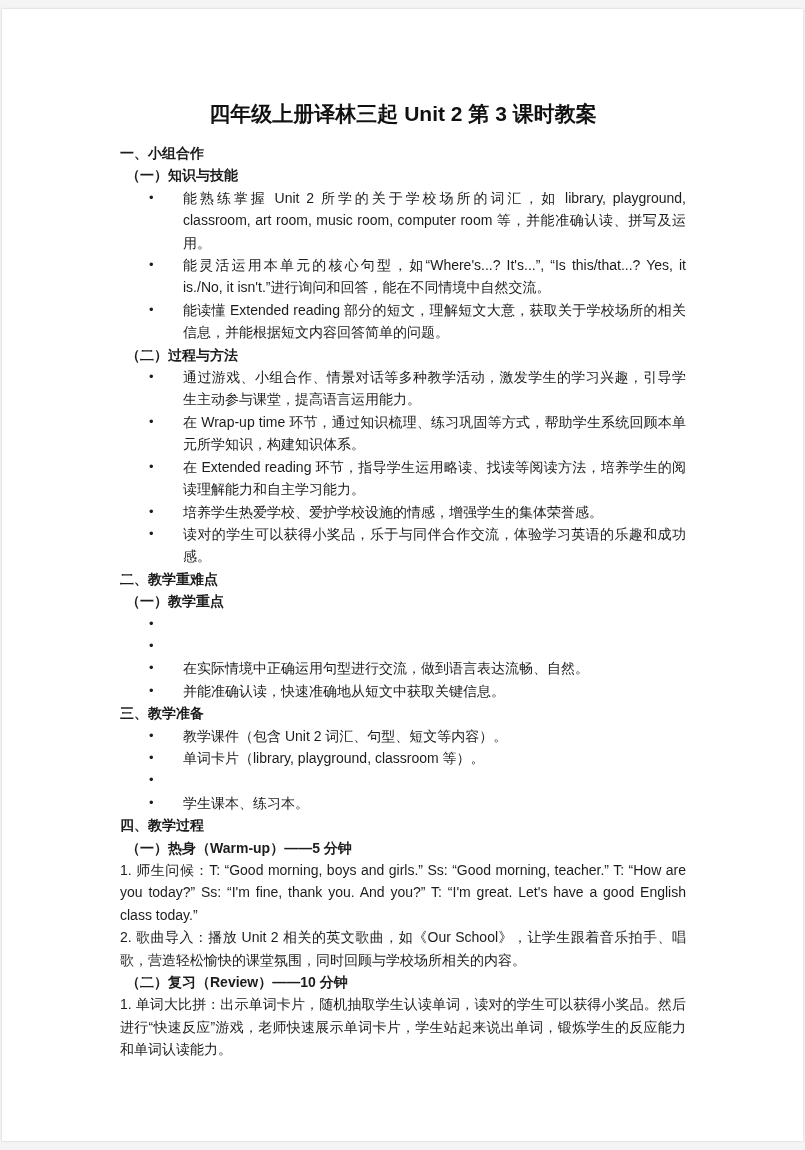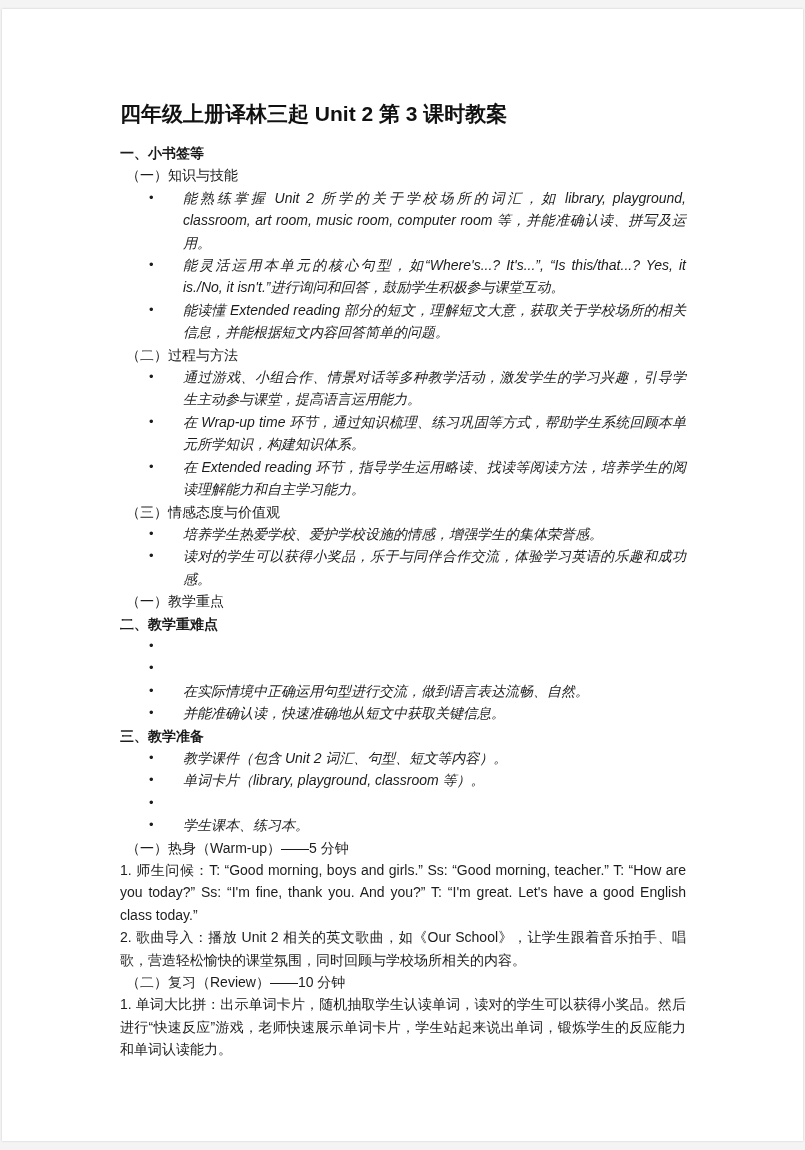--- a/index.html
+++ b/index.html
@@ -20,98 +20,96 @@
     min-height: 1132px;
     margin: 9px auto 9px auto;
     background: #ffffff;
     box-shadow: 0 0 2px rgba(0,0,0,0.18);
     padding: 90px 117px 70px 118px;
     color: #1c1c1c;
     font-size: 14px;
     line-height: 22.4px;
   }
   .title {
-    text-align: left;
+    text-align: center;
     font-weight: bold;
     font-size: 21px;
     line-height: 30px;
     margin: 0 0 13px 0;
     color: #111;
   }
   .blk { margin: 0; }
   .h1 {
     font-weight: bold;
   }
   .h2 {
-    font-weight: normal;
+    font-weight: bold;
     padding-left: 6px;
   }
   .para {
     text-align: justify;
   }
   .bullet {
     display: flex;
     align-items: flex-start;
   }
   .bullet .dot {
     flex: 0 0 63px;
     padding-left: 29px;
     font-size: 13px;
   }
   .bullet .btxt {
     flex: 1 1 auto;
     text-align: justify;
-    font-style: italic;
   }
 </style>
 </head>
 <body>
 
 <div class="viewport">
   <div class="page">
     <div class="title">四年级上册译林三起 Unit 2 第 3 课时教案</div>
     <div>
-        <div class="blk h1">一、小书签等</div>
+        <div class="blk h1">一、小组合作</div>
         <div class="blk h2">（一）知识与技能</div>
         <div class="blk bullet">
           <span class="dot">•</span>
           <span class="btxt">能熟练掌握 Unit 2 所学的关于学校场所的词汇，如 library, playground, classroom, art room, music room, computer room 等，并能准确认读、拼写及运用。</span>
         </div>
         <div class="blk bullet">
           <span class="dot">•</span>
-          <span class="btxt">能灵活运用本单元的核心句型，如“Where's...? It's...”, “Is this/that...? Yes, it is./No, it isn't.”进行询问和回答，鼓励学生积极参与课堂互动。</span>
+          <span class="btxt">能灵活运用本单元的核心句型，如“Where's...? It's...”, “Is this/that...? Yes, it is./No, it isn't.”进行询问和回答，能在不同情境中自然交流。</span>
         </div>
         <div class="blk bullet">
           <span class="dot">•</span>
           <span class="btxt">能读懂 Extended reading 部分的短文，理解短文大意，获取关于学校场所的相关信息，并能根据短文内容回答简单的问题。</span>
         </div>
         <div class="blk h2">（二）过程与方法</div>
         <div class="blk bullet">
           <span class="dot">•</span>
           <span class="btxt">通过游戏、小组合作、情景对话等多种教学活动，激发学生的学习兴趣，引导学生主动参与课堂，提高语言运用能力。</span>
         </div>
         <div class="blk bullet">
           <span class="dot">•</span>
           <span class="btxt">在 Wrap-up time 环节，通过知识梳理、练习巩固等方式，帮助学生系统回顾本单元所学知识，构建知识体系。</span>
         </div>
         <div class="blk bullet">
           <span class="dot">•</span>
           <span class="btxt">在 Extended reading 环节，指导学生运用略读、找读等阅读方法，培养学生的阅读理解能力和自主学习能力。</span>
         </div>
-        <div class="blk h2">（三）情感态度与价值观</div>
         <div class="blk bullet">
           <span class="dot">•</span>
           <span class="btxt">培养学生热爱学校、爱护学校设施的情感，增强学生的集体荣誉感。</span>
         </div>
         <div class="blk bullet">
           <span class="dot">•</span>
           <span class="btxt">读对的学生可以获得小奖品，乐于与同伴合作交流，体验学习英语的乐趣和成功感。</span>
         </div>
+        <div class="blk h1">二、教学重难点</div>
         <div class="blk h2">（一）教学重点</div>
-        <div class="blk h1">二、教学重难点</div>
         <div class="blk bullet">
           <span class="dot">•</span>
         </div>
         <div class="blk bullet">
           <span class="dot">•</span>
         </div>
         <div class="blk bullet">
           <span class="dot">•</span>
           <span class="btxt">在实际情境中正确运用句型进行交流，做到语言表达流畅、自然。</span>
         </div>
@@ -128,20 +126,21 @@
           <span class="dot">•</span>
           <span class="btxt">单词卡片（library, playground, classroom 等）。</span>
         </div>
         <div class="blk bullet">
           <span class="dot">•</span>
         </div>
         <div class="blk bullet">
           <span class="dot">•</span>
           <span class="btxt">学生课本、练习本。</span>
         </div>
+        <div class="blk h1">四、教学过程</div>
         <div class="blk h2">（一）热身（Warm-up）——5 分钟</div>
         <div class="blk para">1. 师生问候：T: “Good morning, boys and girls.” Ss: “Good morning, teacher.” T: “How are you today?” Ss: “I'm fine, thank you. And you?” T: “I'm great. Let's have a good English class today.”</div>
         <div class="blk para">2. 歌曲导入：播放 Unit 2 相关的英文歌曲，如《Our School》，让学生跟着音乐拍手、唱歌，营造轻松愉快的课堂氛围，同时回顾与学校场所相关的内容。</div>
         <div class="blk h2">（二）复习（Review）——10 分钟</div>
         <div class="blk para">1. 单词大比拼：出示单词卡片，随机抽取学生认读单词，读对的学生可以获得小奖品。然后进行“快速反应”游戏，老师快速展示单词卡片，学生站起来说出单词，锻炼学生的反应能力和单词认读能力。</div>
       </div>
   </div>
 </div>
 
 </body></html>

